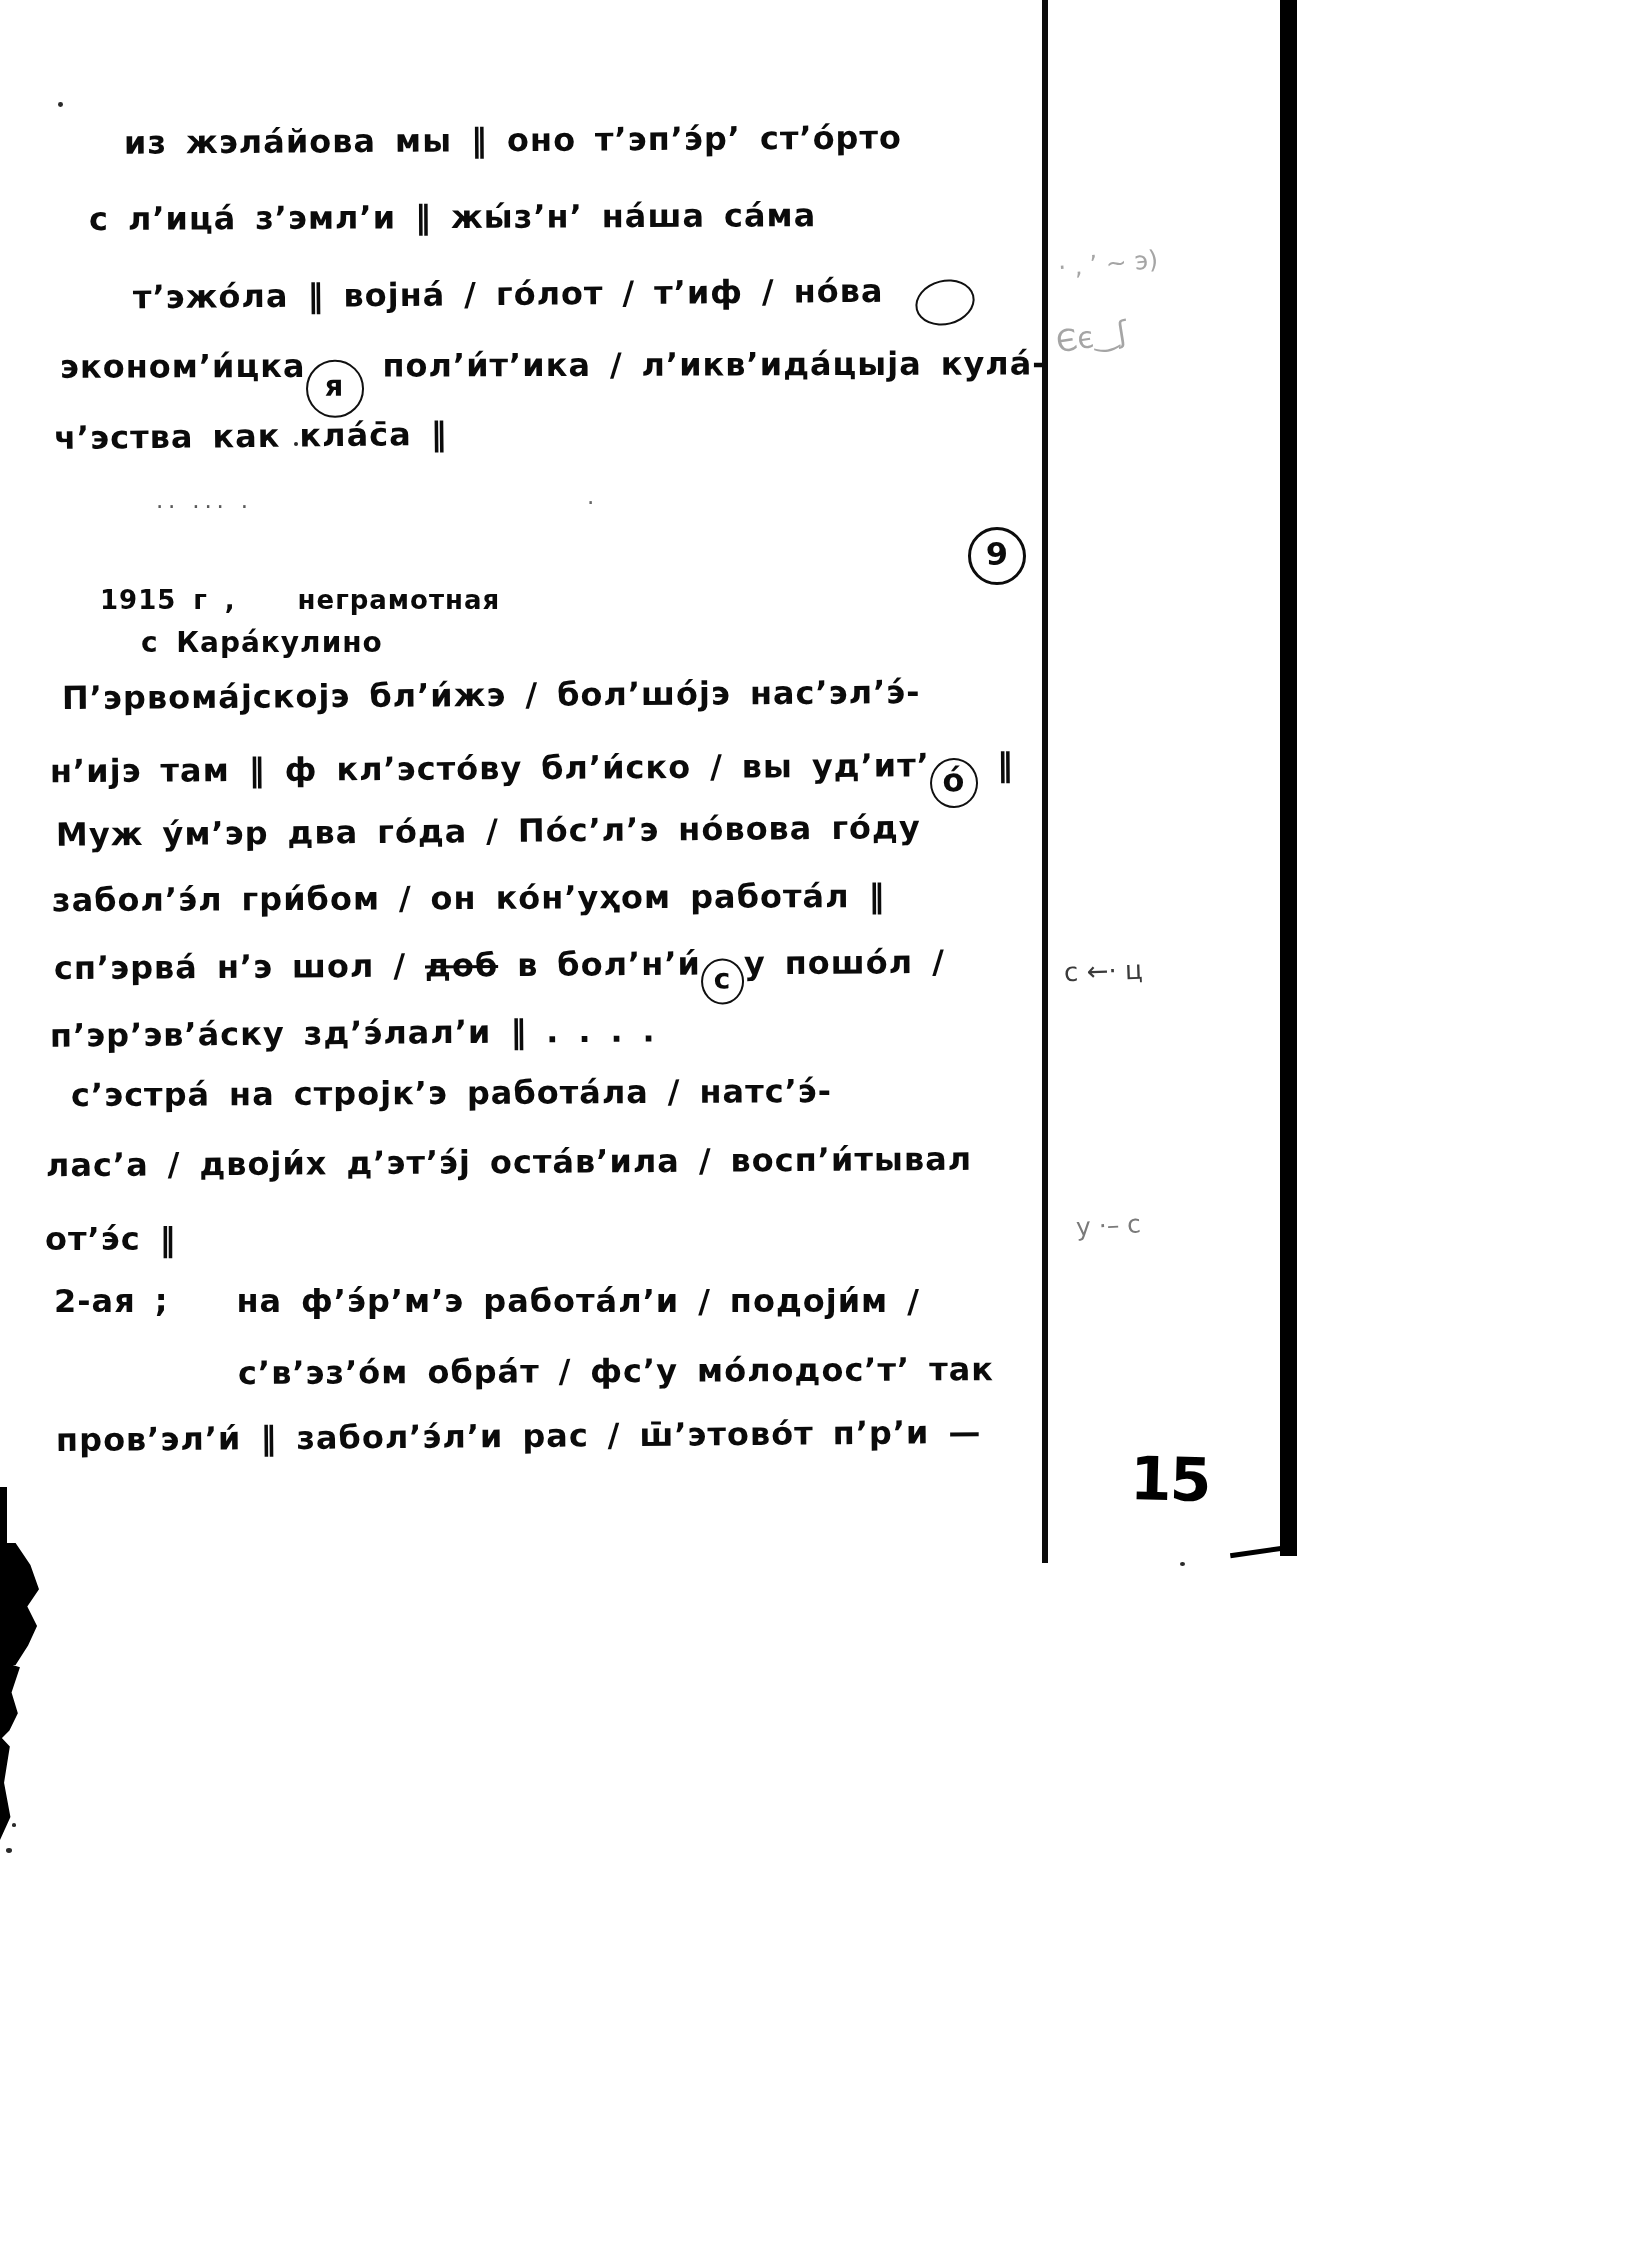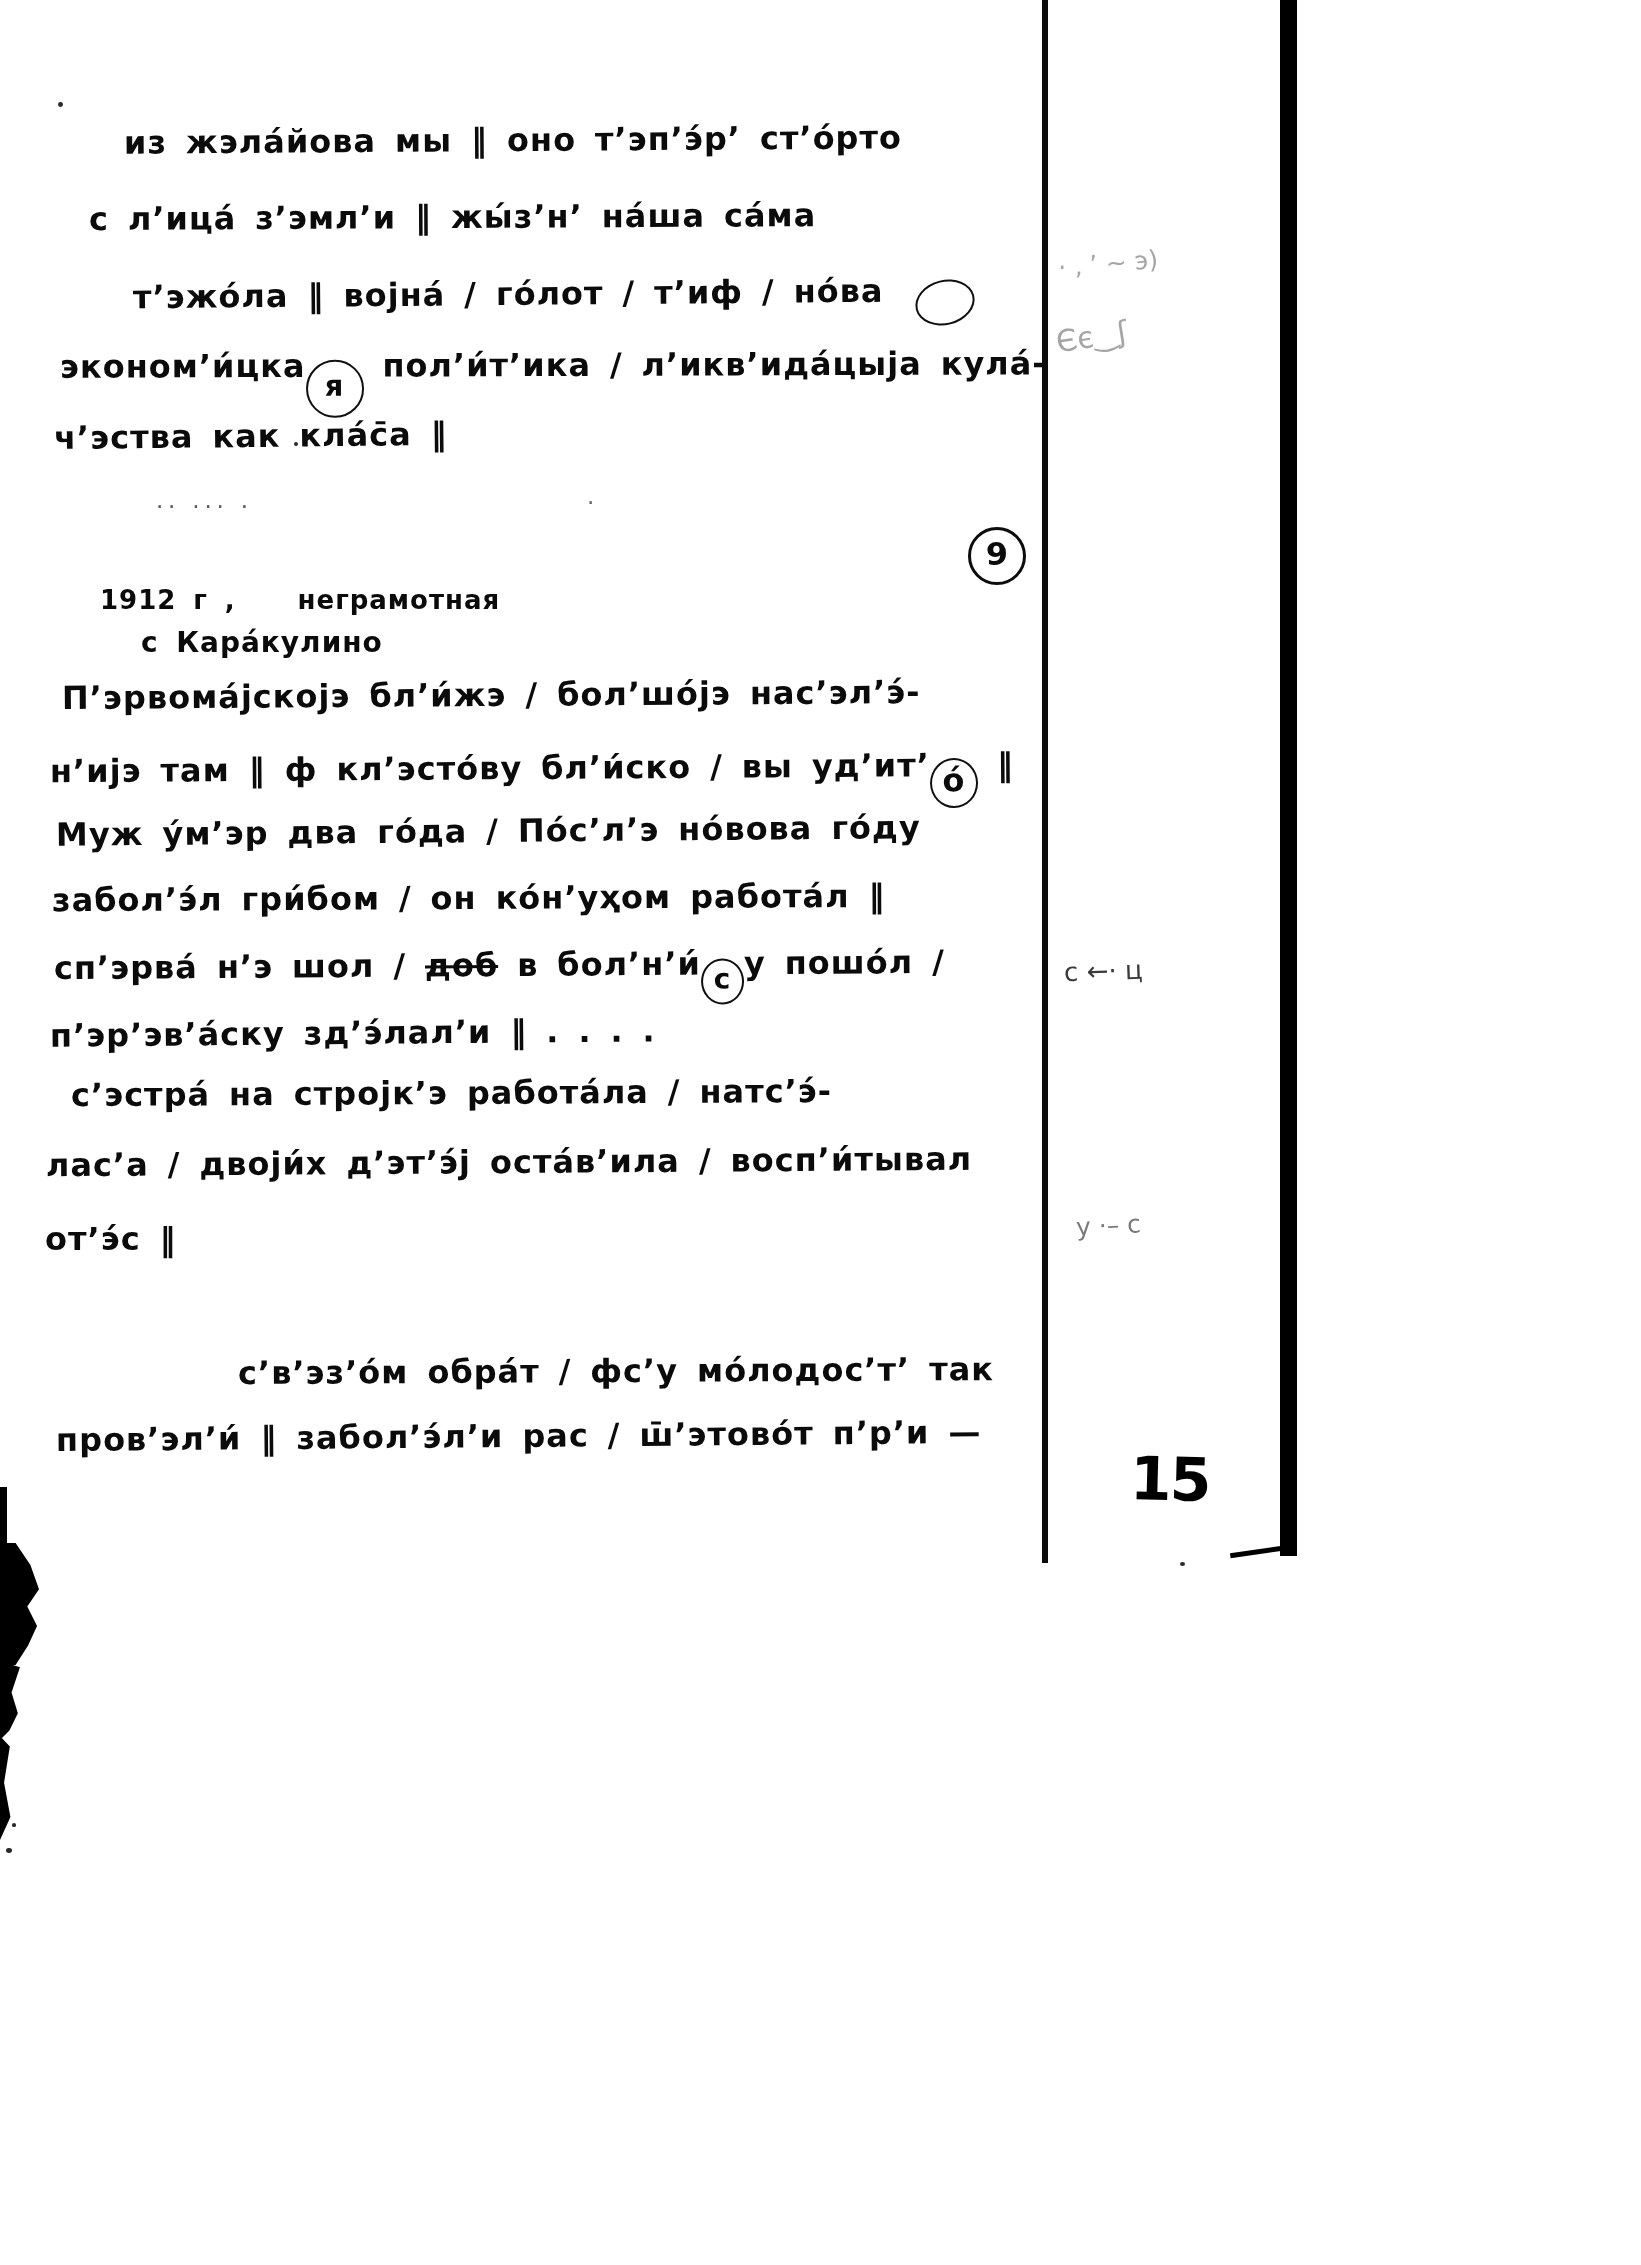--- a/index.html
+++ b/index.html
@@ -89,37 +89,40 @@
   <div class="hw" id="l4">
     <span>эконом’и́цка</span><span class="circ c-ya">я</span><span> пол’и́т’ика / л’икв’ида́цыjа кула́-</span>
   </div>
   <div class="hw" id="l5">ч’эства как кла́с̄а ‖</div>
 
   <div class="pencil" id="dots">·· ··· ·</div>
   <div class="pencil" id="dot1">·</div>
 
   <div id="num9">9</div>
   <div class="hw" id="yearline">
-    <span>1912 г ,</span><span class="gap">неграмотная</span>
+    <span>1915 г ,</span><span class="gap">неграмотная</span>
   </div>
   <div class="hw" id="village">с Кара́кулино</div>
 
   <div class="hw" id="l9">П’эрвома́jскоjэ бл’и́жэ / бол’шо́jэ нас’эл’э́-</div>
   <div class="hw" id="l10">
     <span>н’иjэ там ‖ ф кл’эсто́ву бл’и́ско / вы уд’ит’</span><span class="circ c-o">о́</span><span> ‖</span>
   </div>
   <div class="hw" id="l11">Муж у́м’эр два го́да / По́с’л’э но́вова го́ду</div>
   <div class="hw" id="l12">забол’э́л гри́бом / он ко́н’уҳом работа́л ‖</div>
   <div class="hw" id="l13">
     <span>сп’эрва́ н’э шол / </span><span class="strike">доб</span><span> в бол’н’и́</span><span class="circ c-s">с</span><span>у пошо́л /</span>
   </div>
   <div class="hw" id="l14">п’эр’эв’а́ску зд’э́лал’и ‖ . . . .</div>
   <div class="hw" id="l15">с’эстра́ на строjк’э работа́ла / натс’э́-</div>
   <div class="hw" id="l16">лас’а / двоjи́х д’эт’э́j оста́в’ила / восп’и́тывал</div>
   <div class="hw" id="l17">от’э́с ‖</div>
+  <div class="hw" id="l18">
+    <span>2-ая ;</span><span class="gap">на ф’э́р’м’э работа́л’и / подоjи́м /</span>
+  </div>
   <div class="hw" id="l19">с’в’эз’о́м обра́т / фс’у мо́лодос’т’ так</div>
   <div class="hw" id="l20">пров’эл’и́ ‖ забол’э́л’и рас / ш̄’этово́т п’р’и —</div>
 
   <div class="pencil" id="m1">· ‚ ’ ~ э)</div>
   <div class="pencil" id="m2">Єє‿ʃ</div>
   <div class="pencil" id="m3">с ←· ц</div>
   <div class="pencil" id="m4">у ·– с</div>
   <div id="pgnum">15</div>
 
   <div id="rule"></div>

